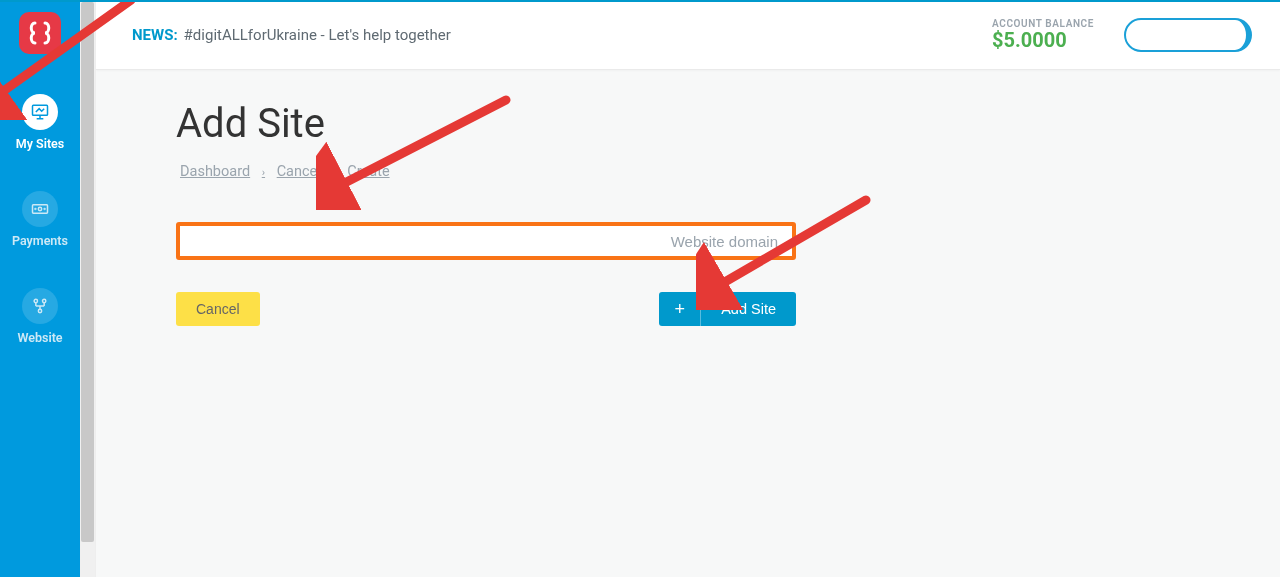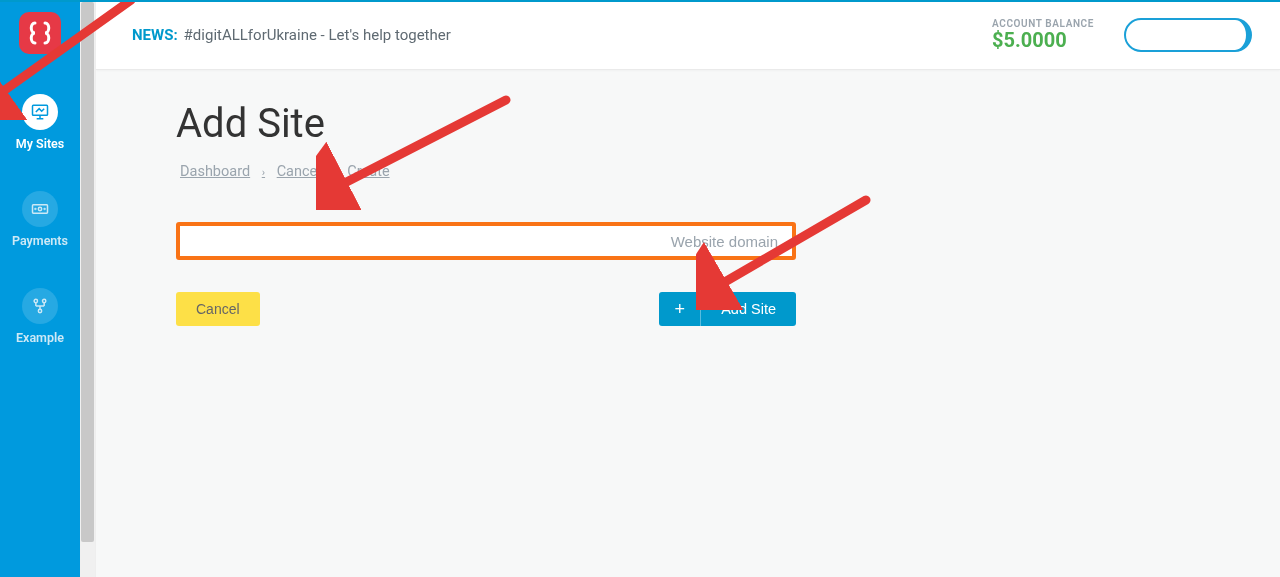--- a/index.html
+++ b/index.html
@@ -92,21 +92,21 @@
 
     <div class="nav-item">
       <div class="nav-icon">
         <svg viewBox="0 0 24 24">
             <circle cx="7" cy="6" r="2"></circle>
             <circle cx="17" cy="6" r="2"></circle>
             <path d="M7 8 L7 12 M17 8 L17 12 M7 12 L17 12 M12 12 L12 16"></path>
             <circle cx="12" cy="18" r="2"></circle>
           </svg>
       </div>
-      <span>Example</span>
+      <span>Website</span>
     </div>
   </div>
 
   <div class="scrollgutter">
     <div class="scrollthumb"></div>
   </div>
 
   <div class="main">
     <div class="topbar">
       <span class="news-prefix">NEWS:</span>

